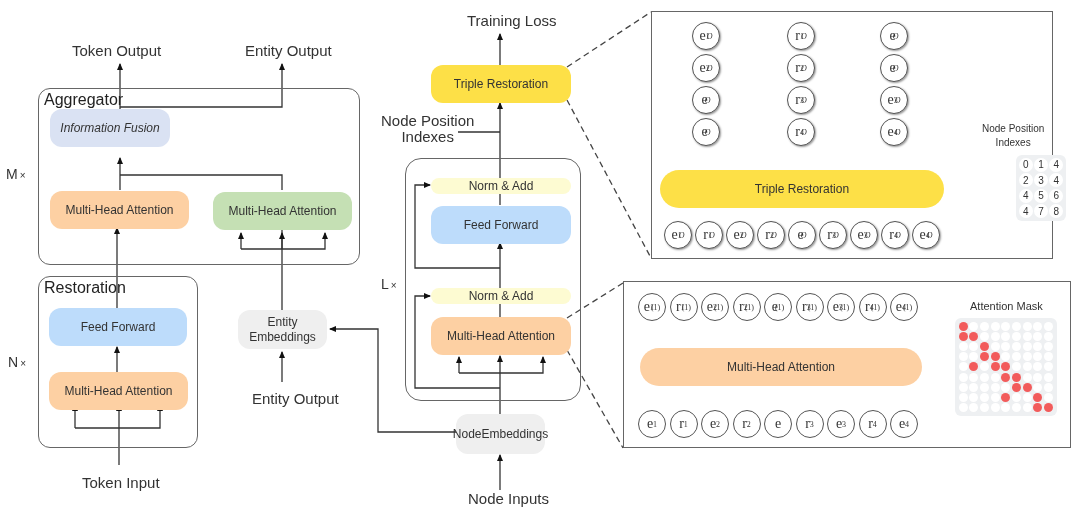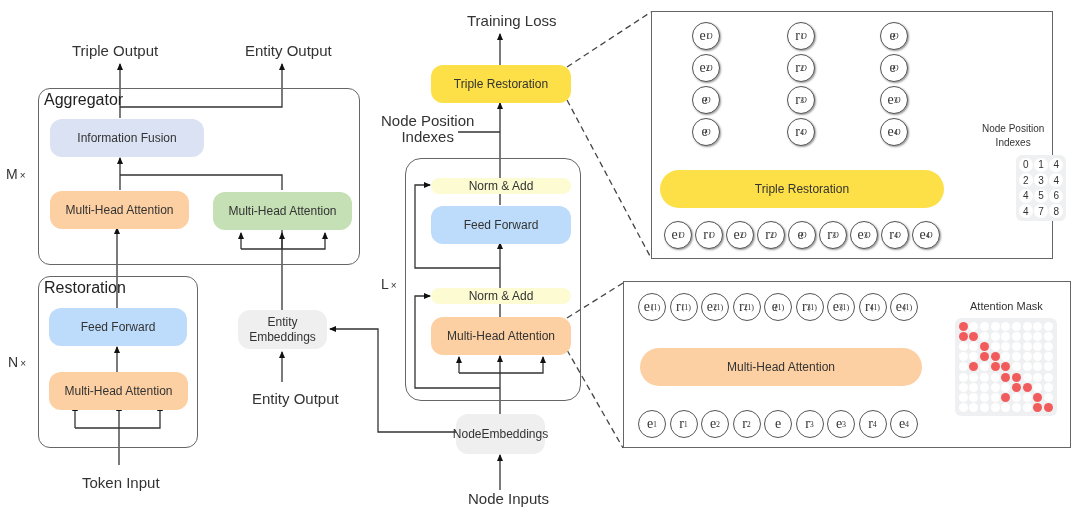--- a/index.html
+++ b/index.html
@@ -101,28 +101,28 @@
       <line x1="809.5" y1="410" x2="809.5" y2="322" marker-end="url(#ah)"></line>
       <line x1="809.5" y1="410" x2="841" y2="322" marker-end="url(#ah)"></line>
       <line x1="841" y1="410" x2="841" y2="322" marker-end="url(#ah)"></line>
       <line x1="841" y1="410" x2="872.5" y2="322" marker-end="url(#ah)"></line>
       <line x1="872.5" y1="410" x2="872.5" y2="322" marker-end="url(#ah)"></line>
       <line x1="872.5" y1="410" x2="904" y2="322" marker-end="url(#ah)"></line>
       <line x1="904" y1="410" x2="904" y2="322" marker-end="url(#ah)"></line>
     </g>
 </svg>
 
-<div class="lbl" style="left:72px;top:42px;">Triple Output</div>
+<div class="lbl" style="left:72px;top:42px;">Token Output</div>
 <div class="lbl" style="left:245px;top:42px;">Entity Output</div>
 
 <div class="frame" style="left:38px;top:88px;width:322px;height:177px;">
   <div class="frame-title">Aggregator</div>
 </div>
 <div class="mult" style="left:6px;top:166px;"><span>M</span><small>×</small></div>
-<div class="box lav" style="left:50px;top:119px;width:154px;height:38px;">Information Fusion</div>
+<div class="box lav" style="left:50px;top:109px;width:120px;height:38px;font-style:italic;">Information Fusion</div>
 <div class="box orange" style="left:50px;top:191px;width:139px;height:38px;">Multi-Head Attention</div>
 <div class="box green" style="left:213px;top:192px;width:139px;height:38px;">Multi-Head Attention</div>
 
 <div class="frame" style="left:38px;top:276px;width:160px;height:172px;">
   <div class="frame-title">Restoration</div>
 </div>
 <div class="mult" style="left:8px;top:354px;"><span>N</span><small>×</small></div>
 <div class="box blue" style="left:49px;top:308px;width:138px;height:38px;">Feed Forward</div>
 <div class="box orange" style="left:49px;top:372px;width:139px;height:38px;">Multi-Head Attention</div>
 <div class="lbl" style="left:82px;top:474px;">Token Input</div>

